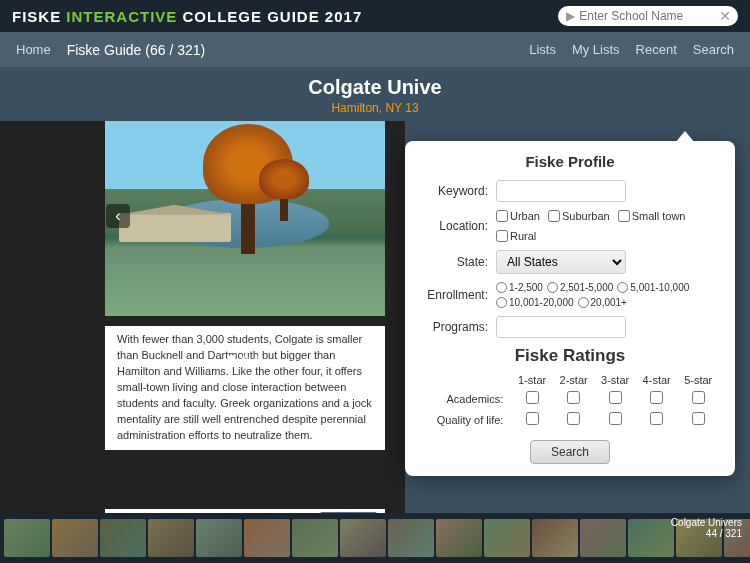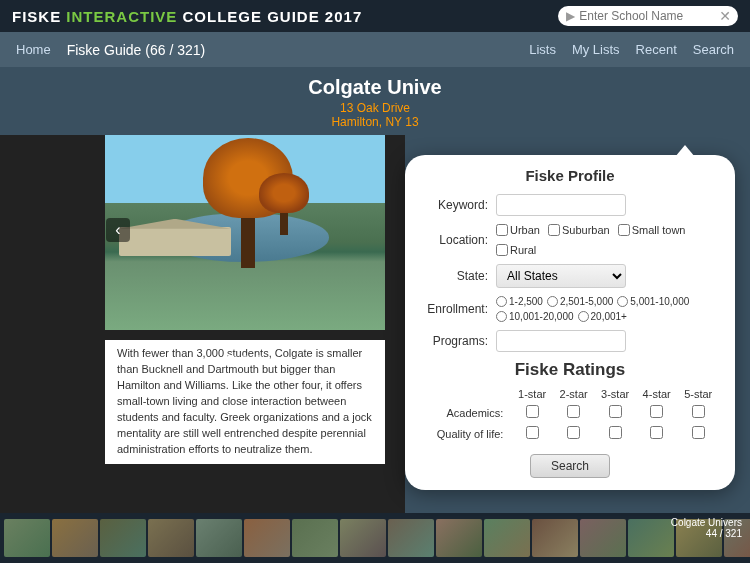--- a/index.html
+++ b/index.html
@@ -299,21 +299,21 @@
     .film-thumb:nth-child(odd) { background: linear-gradient(135deg, #5a7050 0%, #4a8060 100%); }
     .film-thumb:nth-child(even) { background: linear-gradient(135deg, #7a6040 0%, #6a7050 100%); }
 
     
     #fiske-profile-modal {
       position: absolute;
       top: 20px;
       left: 405px;
       width: 330px;
       background: white;
-      border-radius: 20px;
+      border-radius: 8px;
       padding: 12px 16px;
       box-shadow: 0 4px 20px rgba(0,0,0,0.4);
       z-index: 20;
     }
     .modal-title {
       text-align: center;
       font-size: 15px;
       font-weight: bold;
       color: #333;
       margin-bottom: 10px;
@@ -479,21 +479,20 @@
     <span class="nav-link">Recent</span>
     <span class="nav-search">Search</span>
   </div>
 </div>
 
 <div id="main-content">
 
   <div id="school-info">
     <div id="school-name">Colgate Unive</div>
     <div id="school-address">
-      <div>13 Oak Drive</div>
       <div>Hamilton, NY 13</div>
     </div>
   </div>
 
   <div id="content-area">
 
     <div id="left-panel">
 
       <div id="school-image">
         <div id="landscape-bg"></div>

